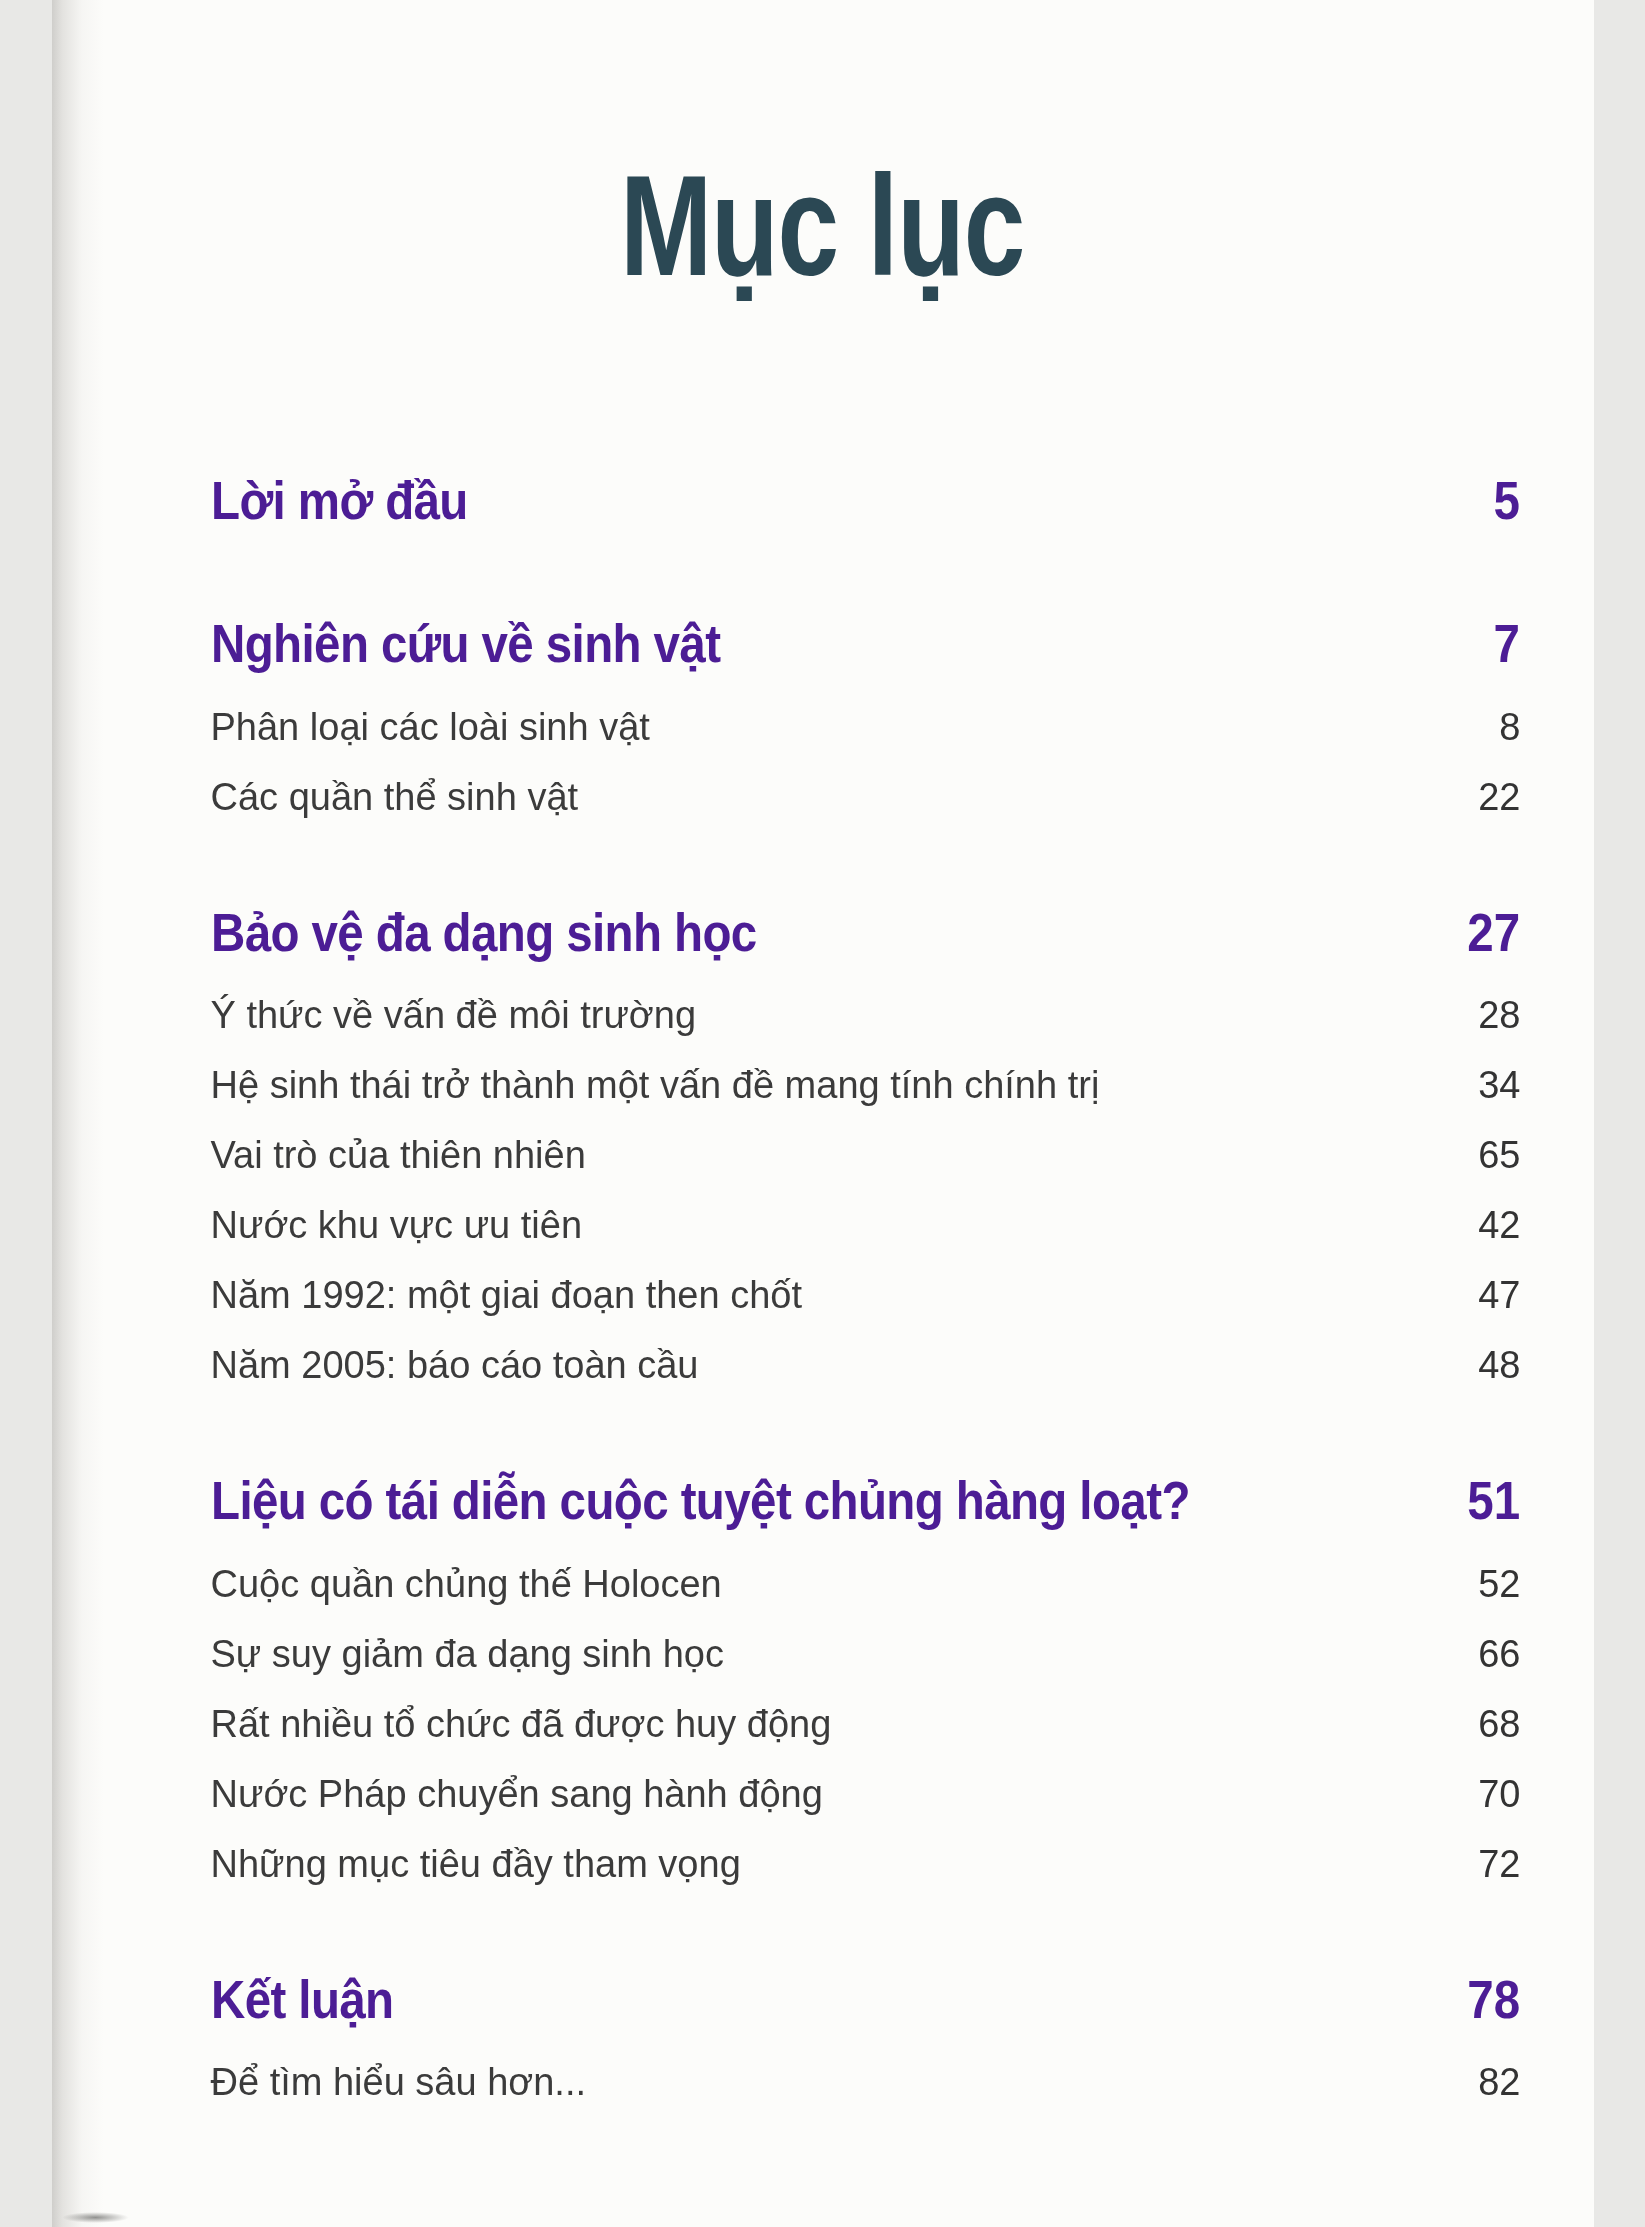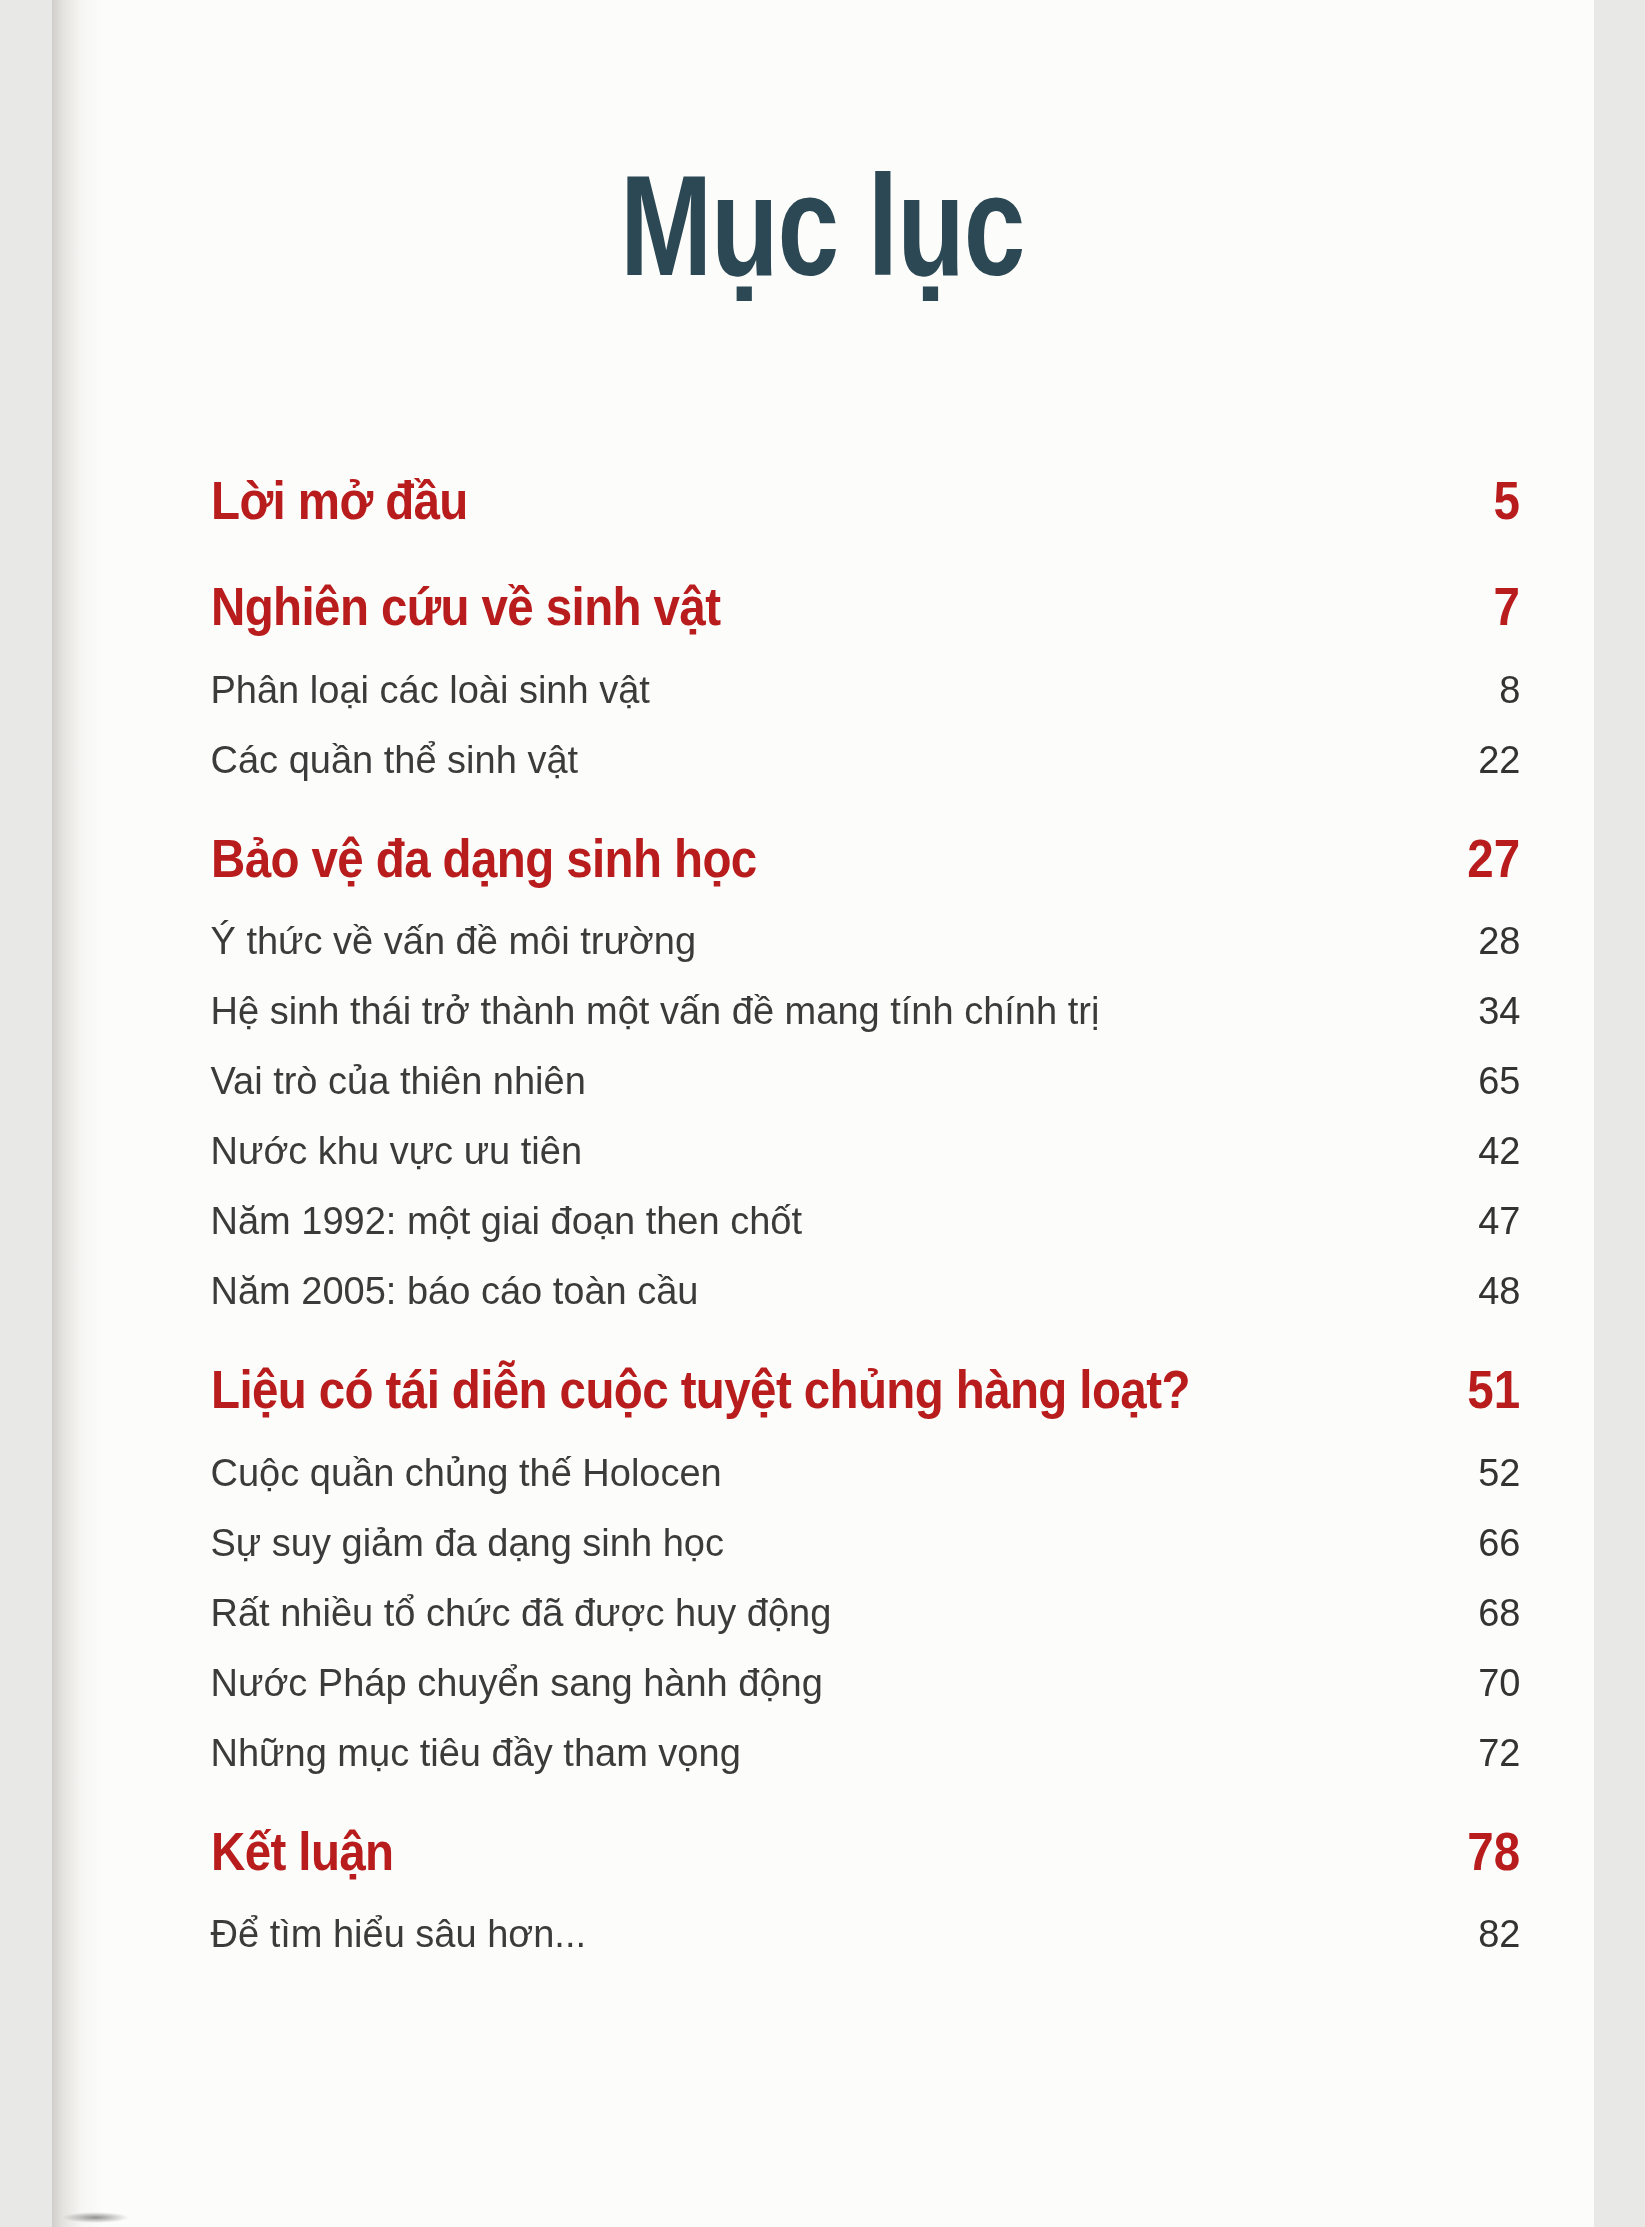--- a/index.html
+++ b/index.html
@@ -49,28 +49,28 @@
     transform: scaleX(0.78);
     transform-origin: center;
     color: #2b4854;
   }
 
   .toc {
     margin-left: 159px;
     width: 1310px;
     margin-top: 174px;
   }
-  .section { margin-top: 48px; }
+  .section { margin-top: 85px; }
   .section:first-child { margin-top: 0; }
 
   .section-head {
     display: flex;
     justify-content: space-between;
     align-items: baseline;
-    color: #b91c1c;
+    color: #4c1d95;
     font-weight: 700;
     font-size: 54px;
     line-height: 1.08;
   }
   .section-head .label {
     display: inline-block;
     transform: scaleX(0.88);
     transform-origin: left center;
     letter-spacing: -0.7px;
   }

